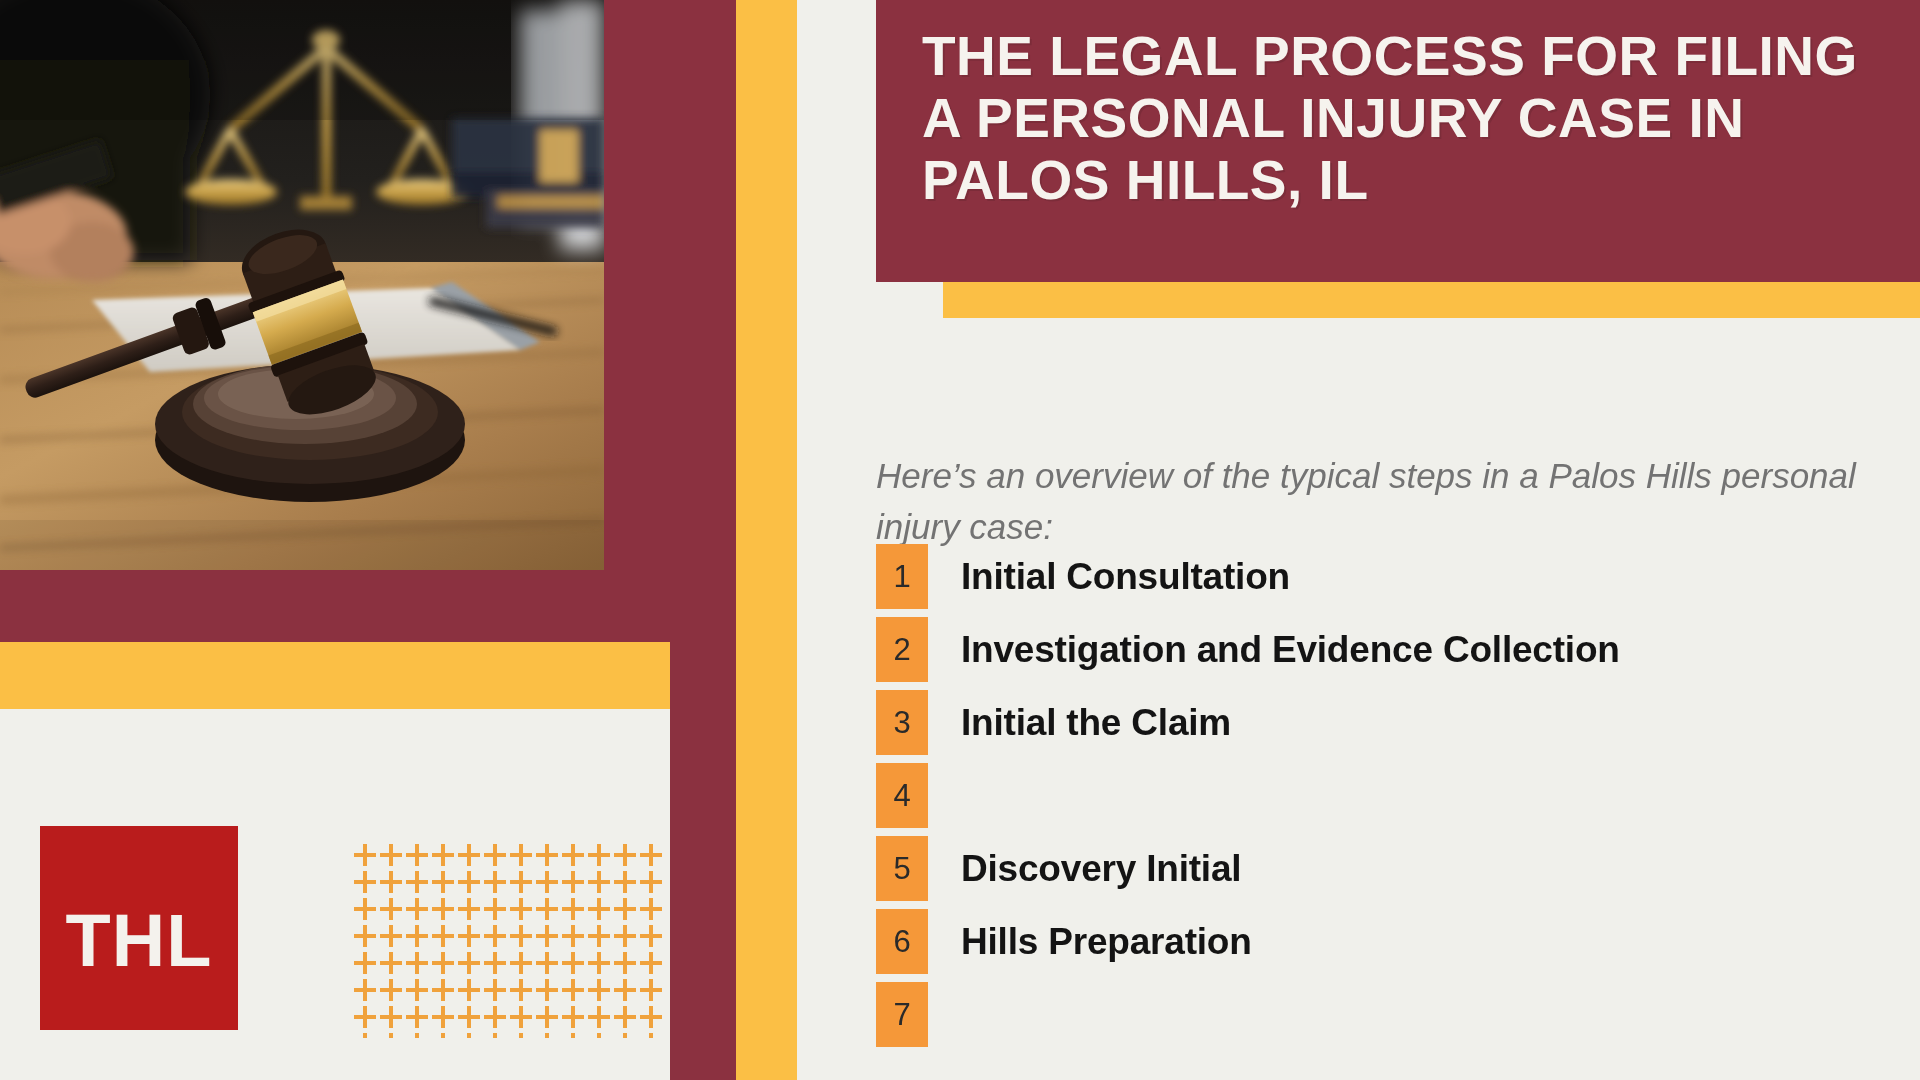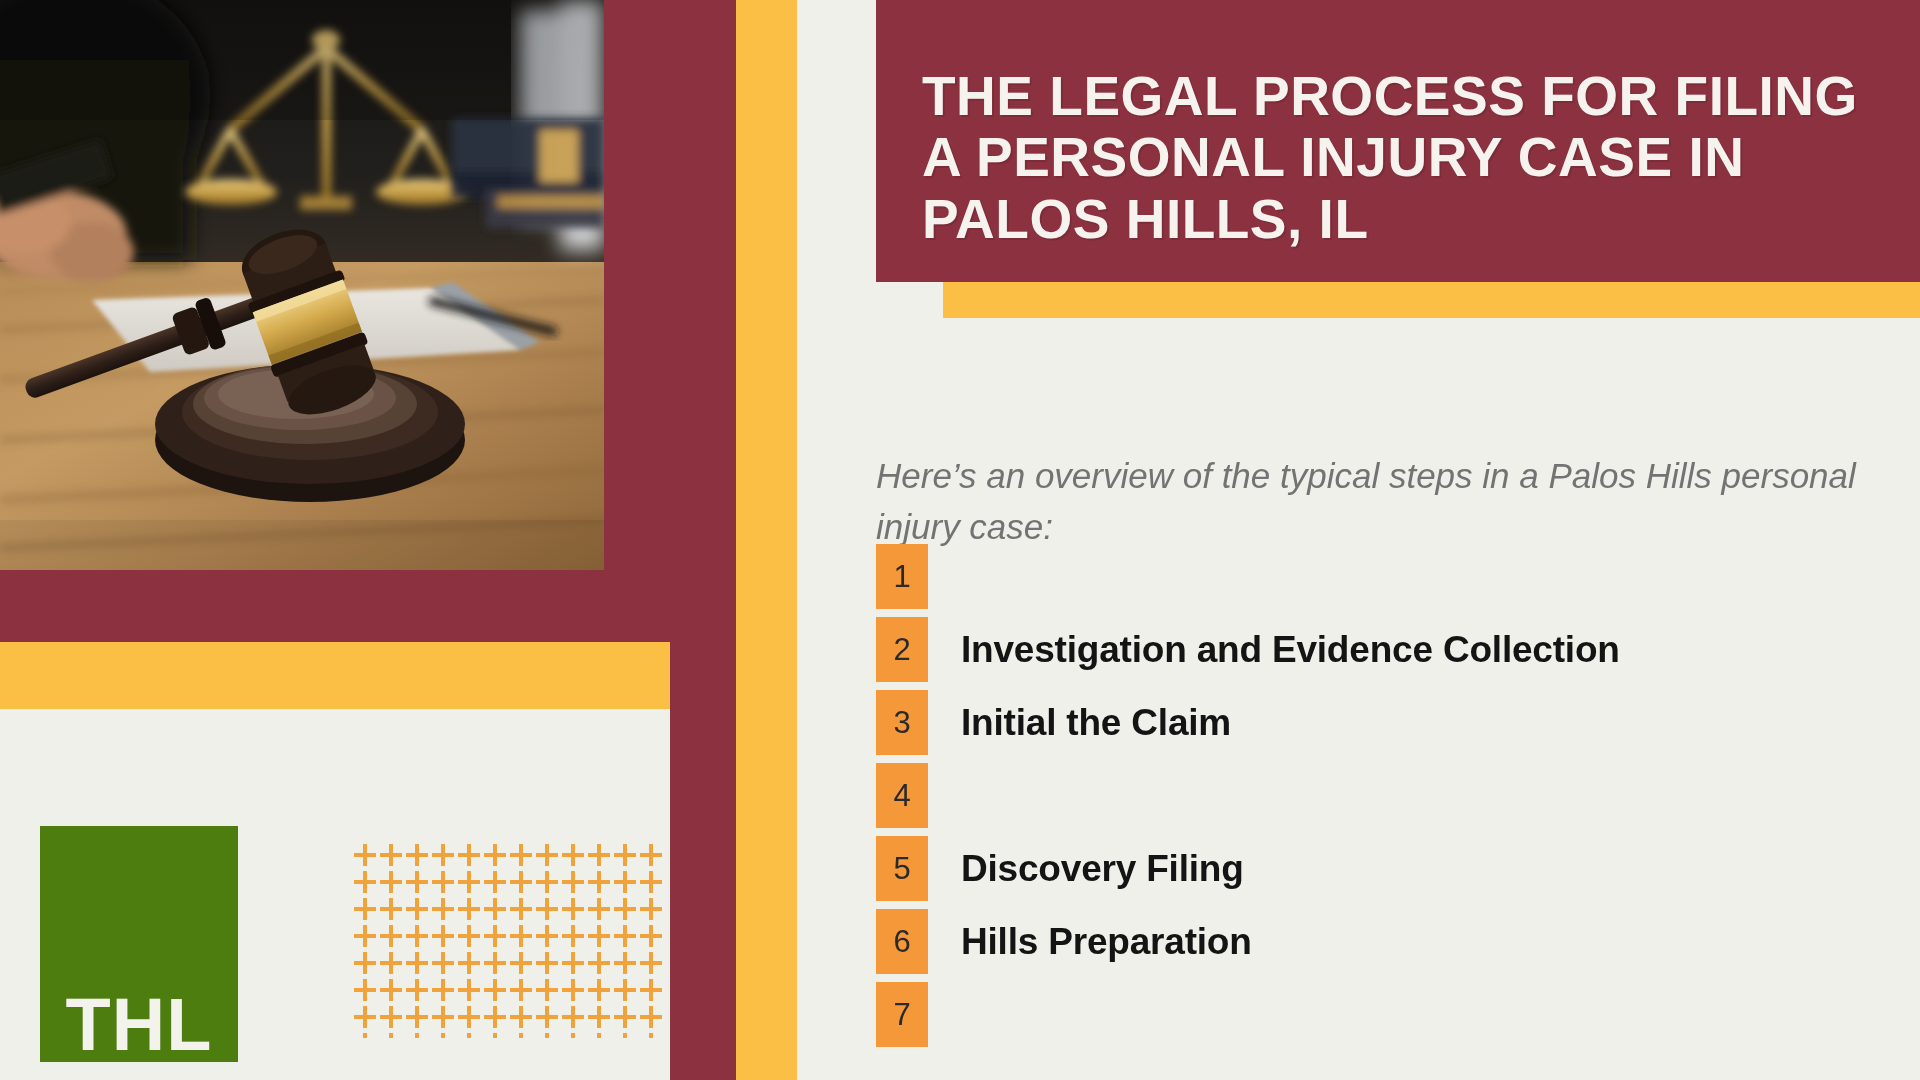--- a/index.html
+++ b/index.html
@@ -28,23 +28,23 @@
   }
   
   #hero-photo{
     position:absolute;left:0;top:0;width:604px;height:570px;
     overflow:hidden;background:#6b5640;
   }
   #hero-photo svg{display:block;width:604px;height:570px;}
 
   
   #thl-logo{
-    position:absolute;left:40px;top:826px;width:198px;height:236px;
-    background:#4d7c0f;
-    display:flex;align-items:flex-end;justify-content:center;
+    position:absolute;left:40px;top:826px;width:198px;height:204px;
+    background:#b91c1c;
+    display:flex;align-items:center;justify-content:center;
   }
   #thl-logo-text{
     color:#F4F2ED;font-size:74px;font-weight:bold;
     letter-spacing:1px;line-height:1;margin-top:26px;
     font-family:"Liberation Sans", sans-serif;
   }
 
   
   #plus-grid{
     position:absolute;left:352px;top:842px;width:310px;height:196px;
@@ -67,21 +67,21 @@
     position:absolute;left:797px;top:0;width:1123px;height:1080px;
     background:#F0F0EB;
   }
 
   
   #title-block{
     position:absolute;left:876px;top:0;width:1044px;height:282px;
     background:#8B3140;
     box-sizing:border-box;
     padding:68px 46px 34px 46px;
-    display:flex;align-items:center;
+    display:flex;align-items:flex-end;
   }
   #title-text{
     color:#F6F3EE;
     font-size:55px;
     font-weight:bold;
     line-height:1.12;
     letter-spacing:0.5px;
     text-transform:uppercase;
     font-family:"Liberation Sans", sans-serif;
     text-shadow:2px 2px 0 rgba(0,0,0,0.10);
@@ -295,39 +295,40 @@
   <h1 id="title-text">THE LEGAL PROCESS FOR FILING A PERSONAL INJURY CASE IN PALOS HILLS, IL</h1>
 </div>
 <div id="title-accent-bar"></div>
 
 <p id="intro-text">Here’s an overview of the typical steps in a Palos Hills personal injury case:</p>
 
 <div id="steps-list">
 
   <div class="step-row">
     <span class="step-num">1</span>
+    <span class="step-label">Initial Consultation</span>
   </div>
 
   <div class="step-row">
     <span class="step-num">2</span>
     <span class="step-label">Investigation and Evidence Collection</span>
   </div>
 
   <div class="step-row">
     <span class="step-num">3</span>
     <span class="step-label">Initial the Claim</span>
   </div>
 
   <div class="step-row">
     <span class="step-num">4</span>
   </div>
 
   <div class="step-row">
     <span class="step-num">5</span>
-    <span class="step-label">Discovery Filing</span>
+    <span class="step-label">Discovery Initial</span>
   </div>
 
   <div class="step-row">
     <span class="step-num">6</span>
     <span class="step-label">Hills Preparation</span>
   </div>
 
   <div class="step-row">
     <span class="step-num">7</span>
   </div>

